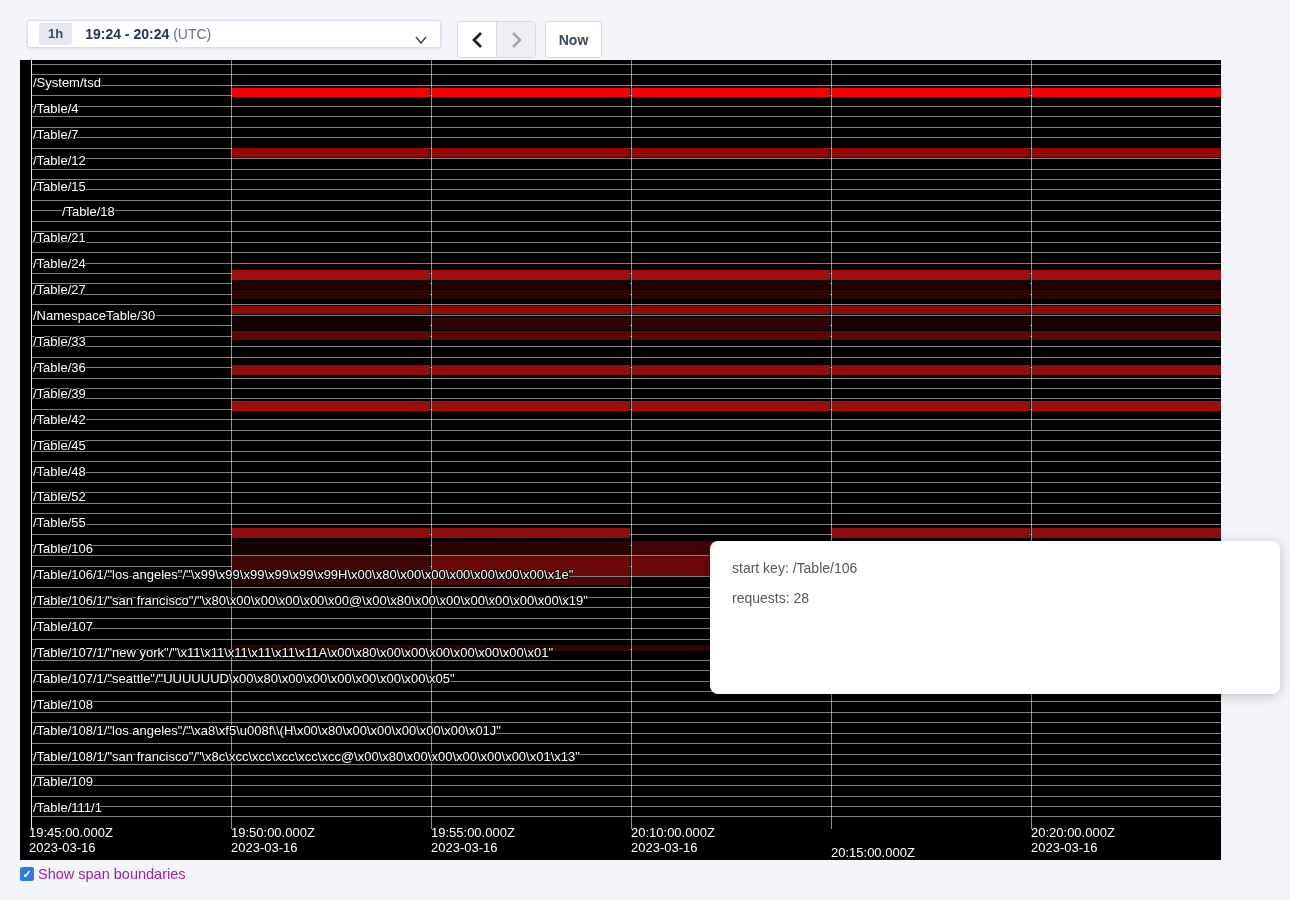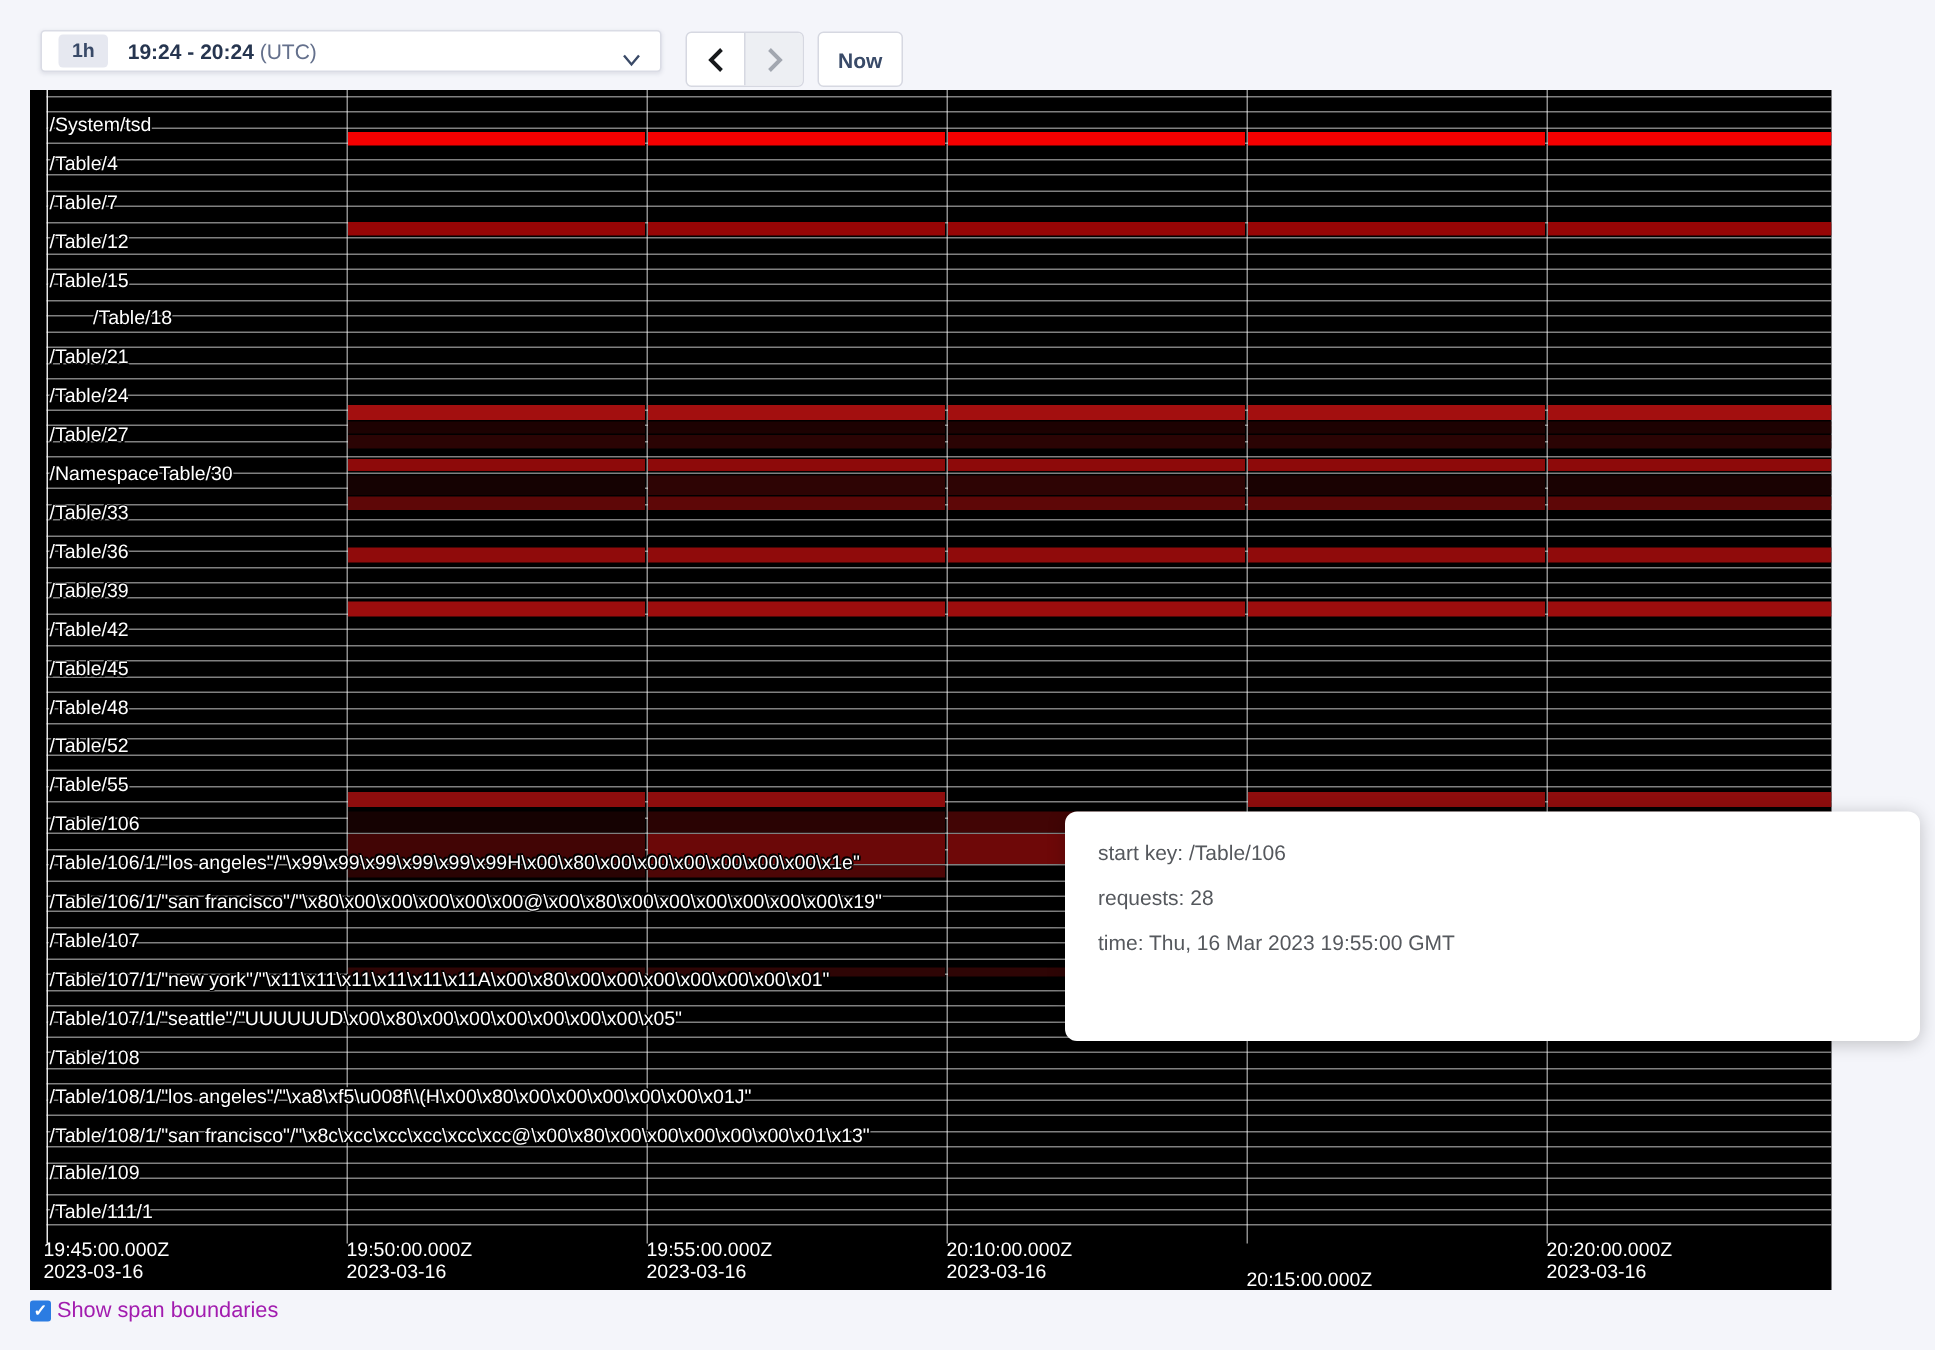--- a/index.html
+++ b/index.html
@@ -306,21 +306,20 @@
       <div class="axis-item" style="left: 1011px;">
         <div>20:20:00.000Z</div>
         <div>2023-03-16</div>
       </div>
     </div>
 </div>
 
 <div class="tooltip" id="tooltip">
     <div class="tt-line">start key: /Table/106</div>
     <div class="tt-line">requests: 28</div>
-    <div class="tt-line">time: Thu, 16 Mar 2023 19:55:00 GMT</div>
   </div>
 
 <div class="footer">
   <div class="cbx">
     <span>✓</span>
   </div>
   <span class="cbx-label">Show span boundaries</span>
 </div>
 
 </body></html>

